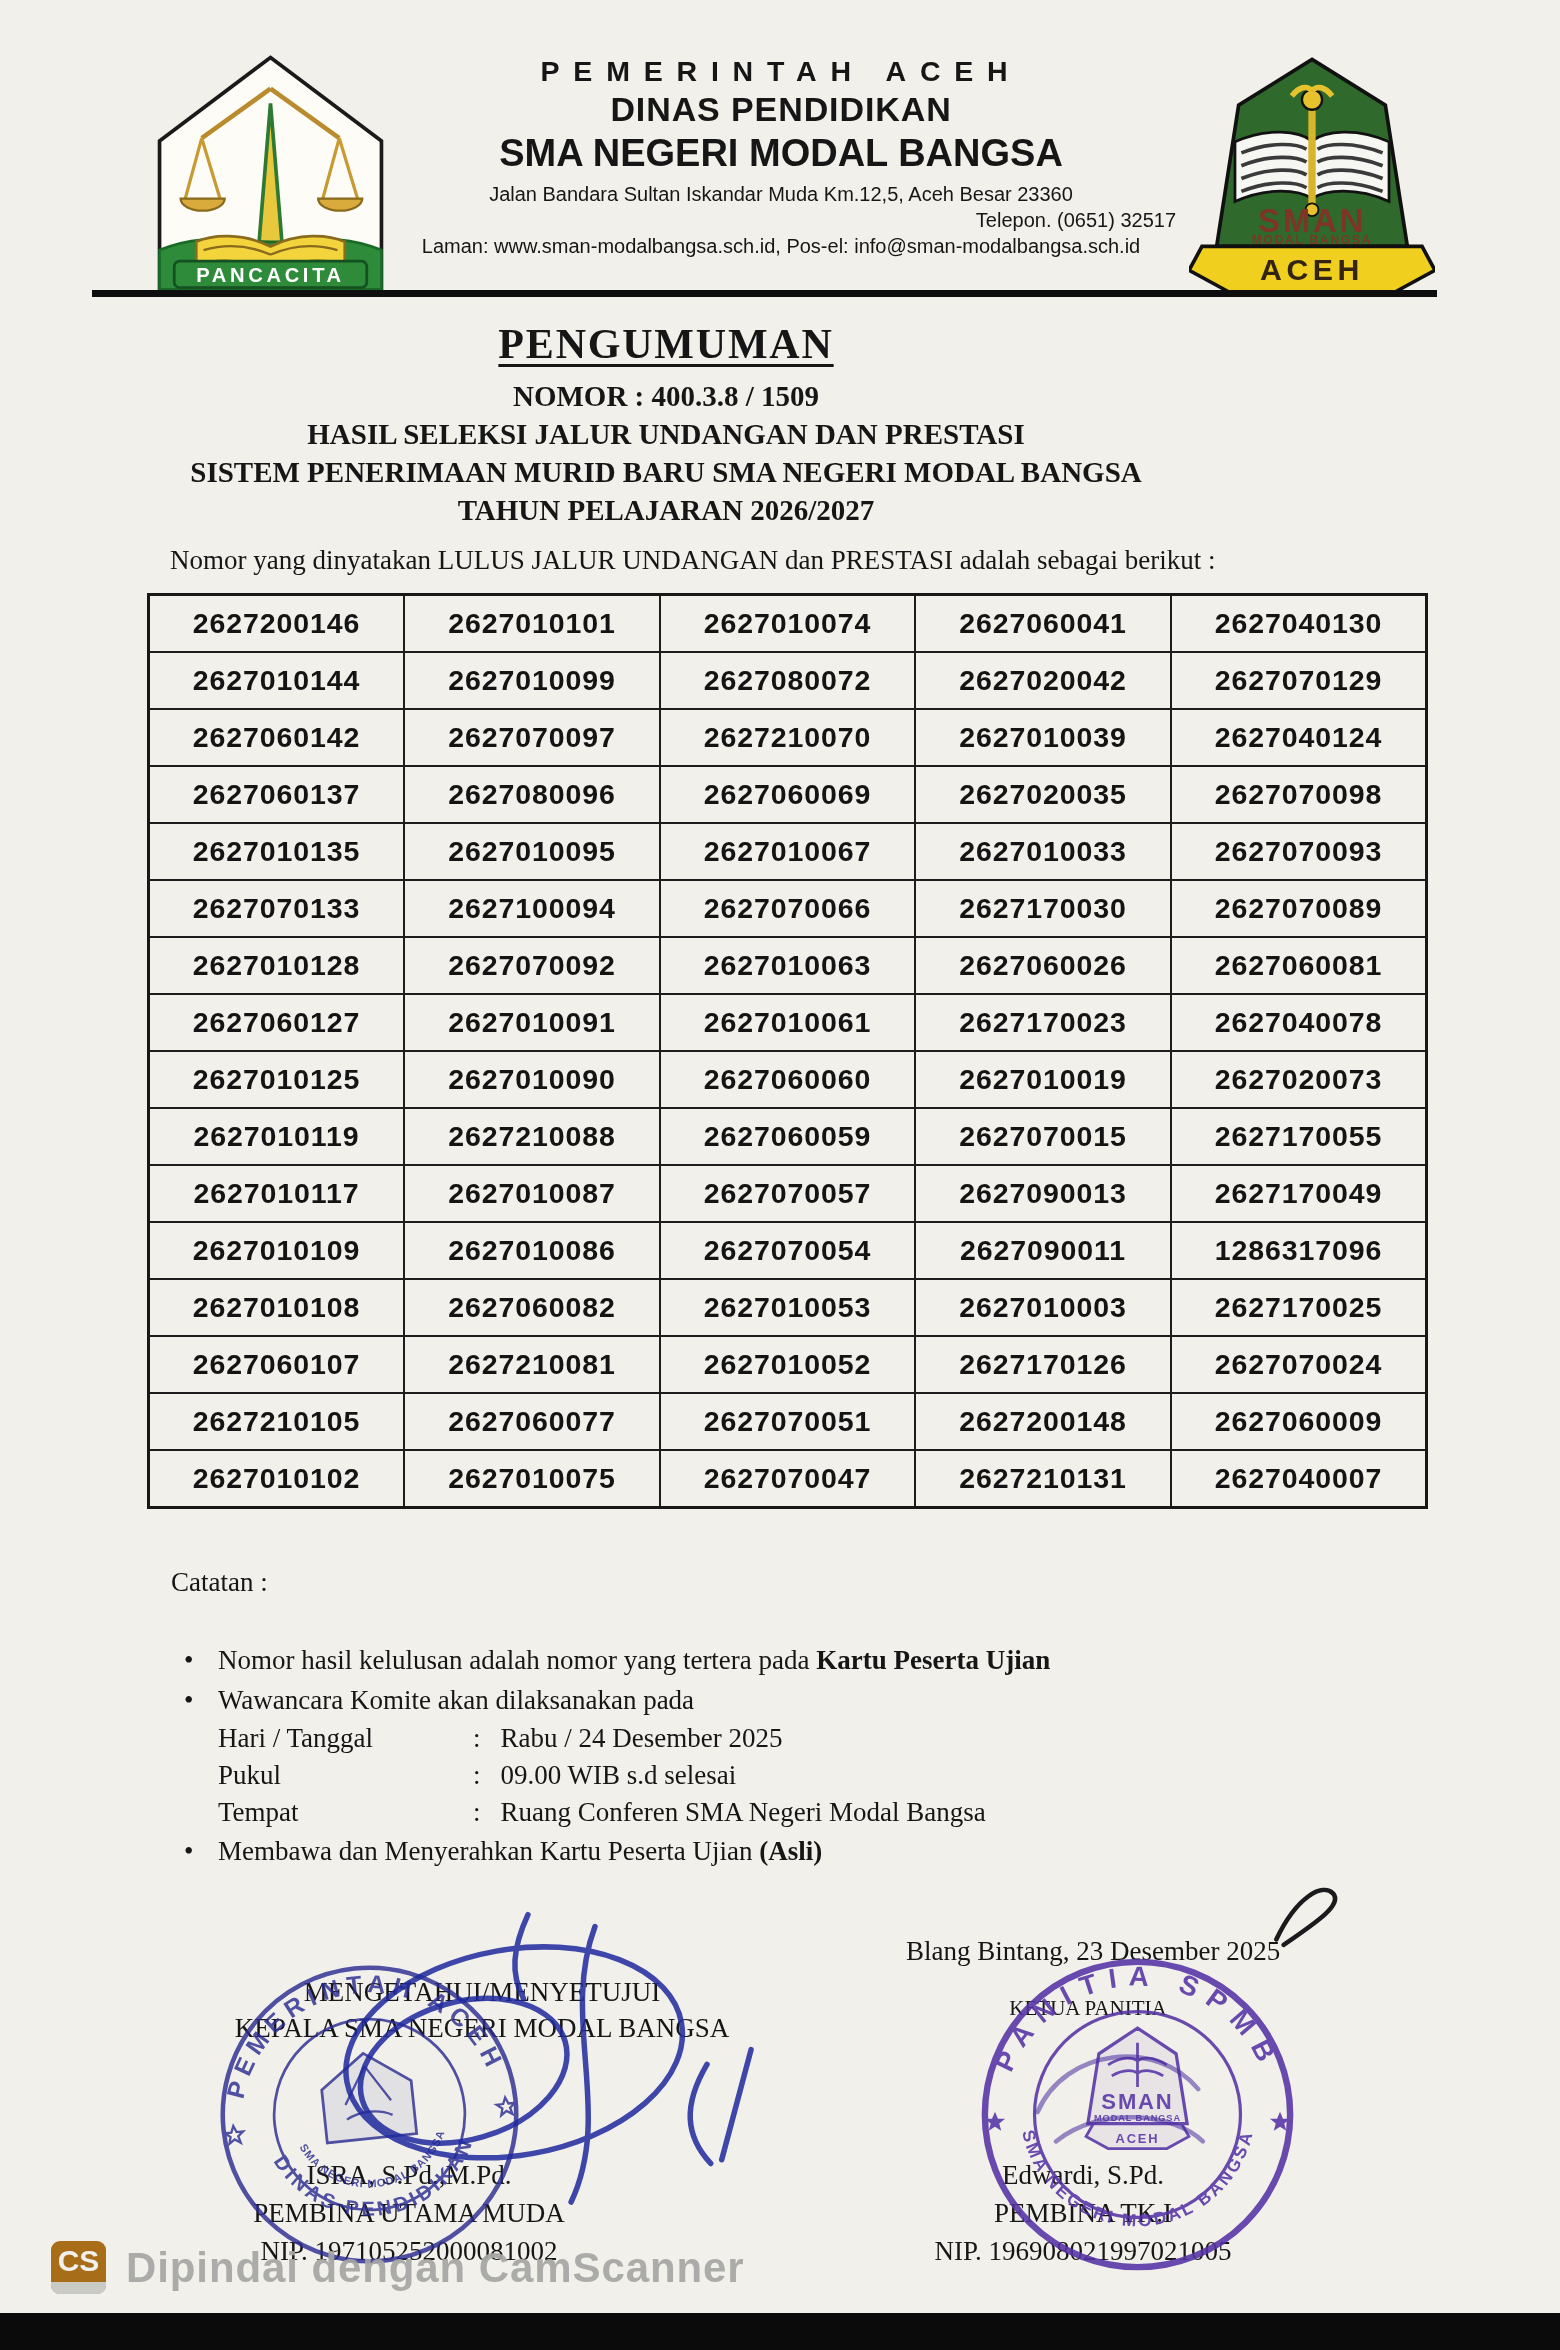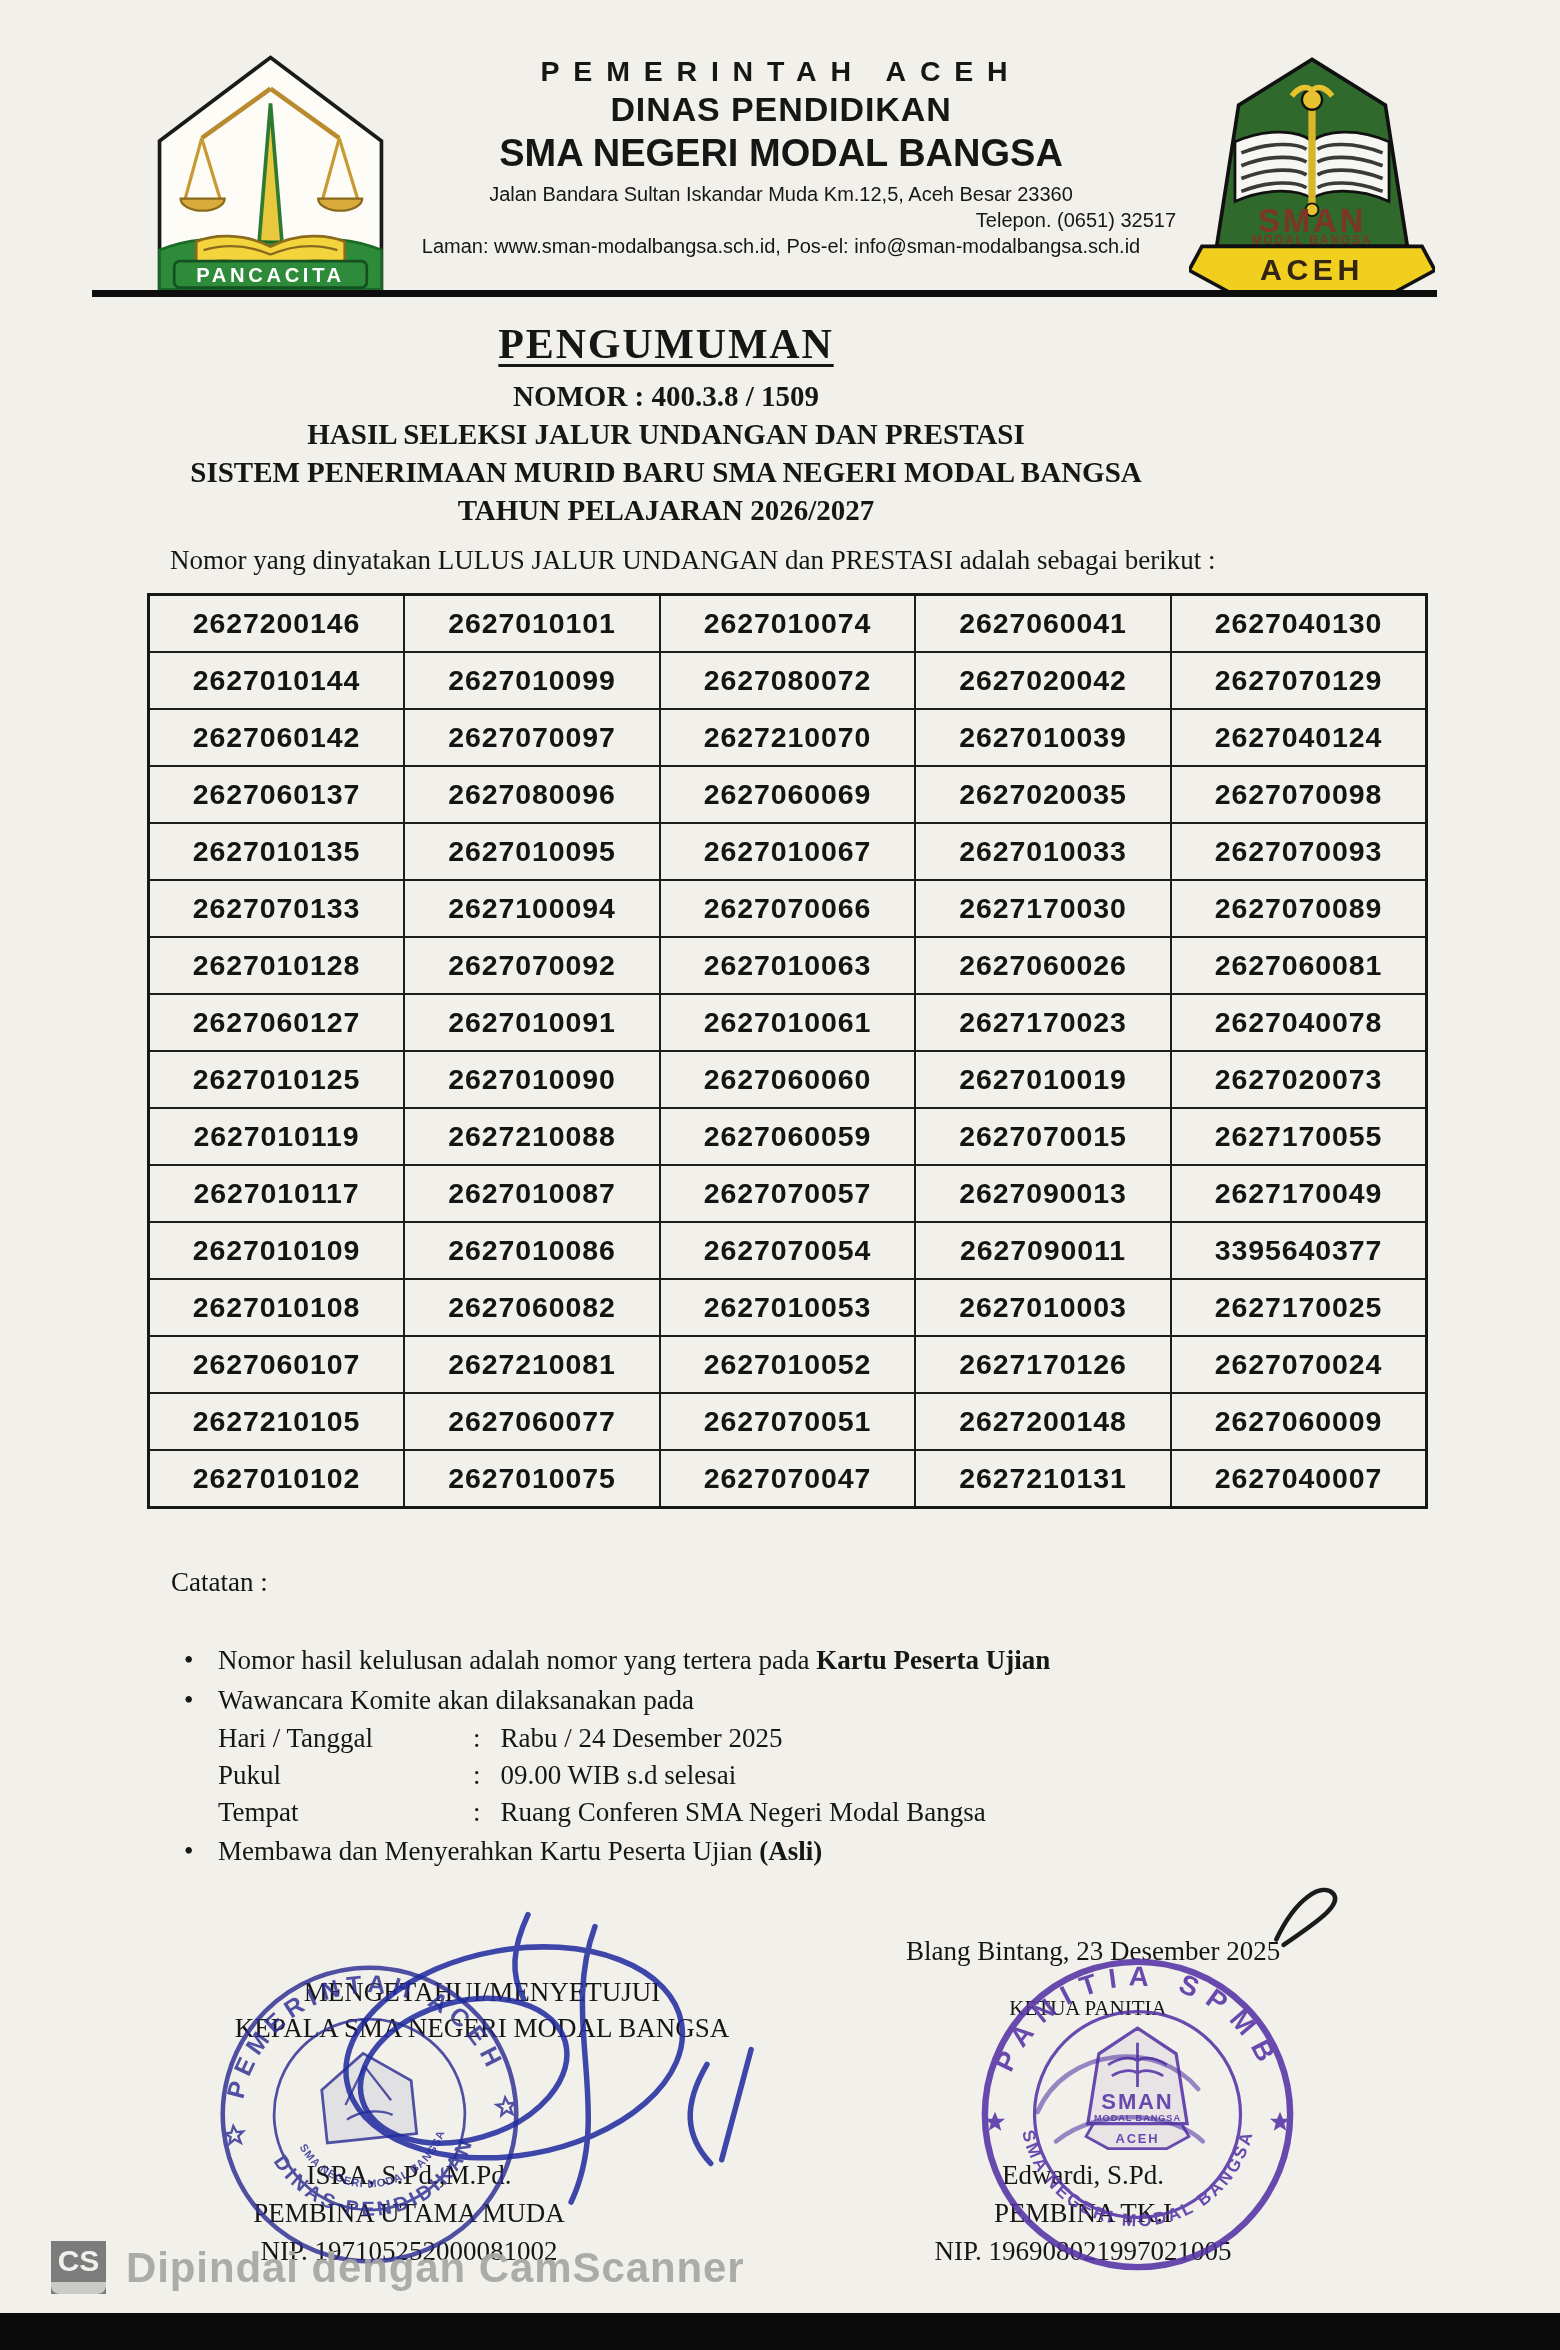--- a/index.html
+++ b/index.html
@@ -50,21 +50,21 @@
   .sig-left-roles{left:156px;top:1974px;width:652px;text-align:center;font-size:27px;line-height:36px;}
   .sig-name-block{width:514px;text-align:center;font-size:27px;line-height:38px;white-space:nowrap;}
   .sig-left-names{left:152px;top:2156px;}
   .sig-right-names{left:826px;top:2156px;}
   .stamp-left{left:209px;top:1954px;width:321px;height:321px;transform:rotate(-6deg);opacity:.82;}
   .stamp-right{left:972px;top:1949px;width:331px;height:331px;opacity:.88;}
   .ink{left:0;top:0;width:1560px;height:2351px;pointer-events:none;}
 
   
   .cam-watermark{left:51px;top:2241px;display:flex;align-items:center;gap:20px;z-index:9;opacity:.92;}
-  .cs-badge{width:55px;height:53px;background:#737373;border-radius:0;position:relative;flex:none;}
+  .cs-badge{width:55px;height:53px;background:#a16207;border-radius:9px;position:relative;flex:none;}
   .cs-letters{color:#f2f1ee;font-family:"Liberation Sans","DejaVu Sans",sans-serif;font-weight:bold;
               font-size:30px;text-align:center;line-height:40px;}
   .cs-strip{position:absolute;bottom:0;left:0;right:0;height:12px;background:#c7c7c5;border-radius:0 0 8.3px 8.3px;}
   .cam-text{font-family:"Liberation Sans","DejaVu Sans",sans-serif;font-weight:bold;font-size:42px;
             color:#a6a6a4;letter-spacing:0.9px;white-space:nowrap;}
 
   .bottom-bar{left:0;bottom:0;width:1560px;height:38px;background:#0b0b0b;}
 
   svg text{font-family:"Liberation Sans","DejaVu Sans",sans-serif;}
 </style>
@@ -201,21 +201,21 @@
           <td>2627010087</td>
           <td>2627070057</td>
           <td>2627090013</td>
           <td>2627170049</td>
         </tr>
         <tr>
           <td>2627010109</td>
           <td>2627010086</td>
           <td>2627070054</td>
           <td>2627090011</td>
-          <td>3395640377</td>
+          <td>1286317096</td>
         </tr>
         <tr>
           <td>2627010108</td>
           <td>2627060082</td>
           <td>2627010053</td>
           <td>2627010003</td>
           <td>2627170025</td>
         </tr>
         <tr>
           <td>2627060107</td>

